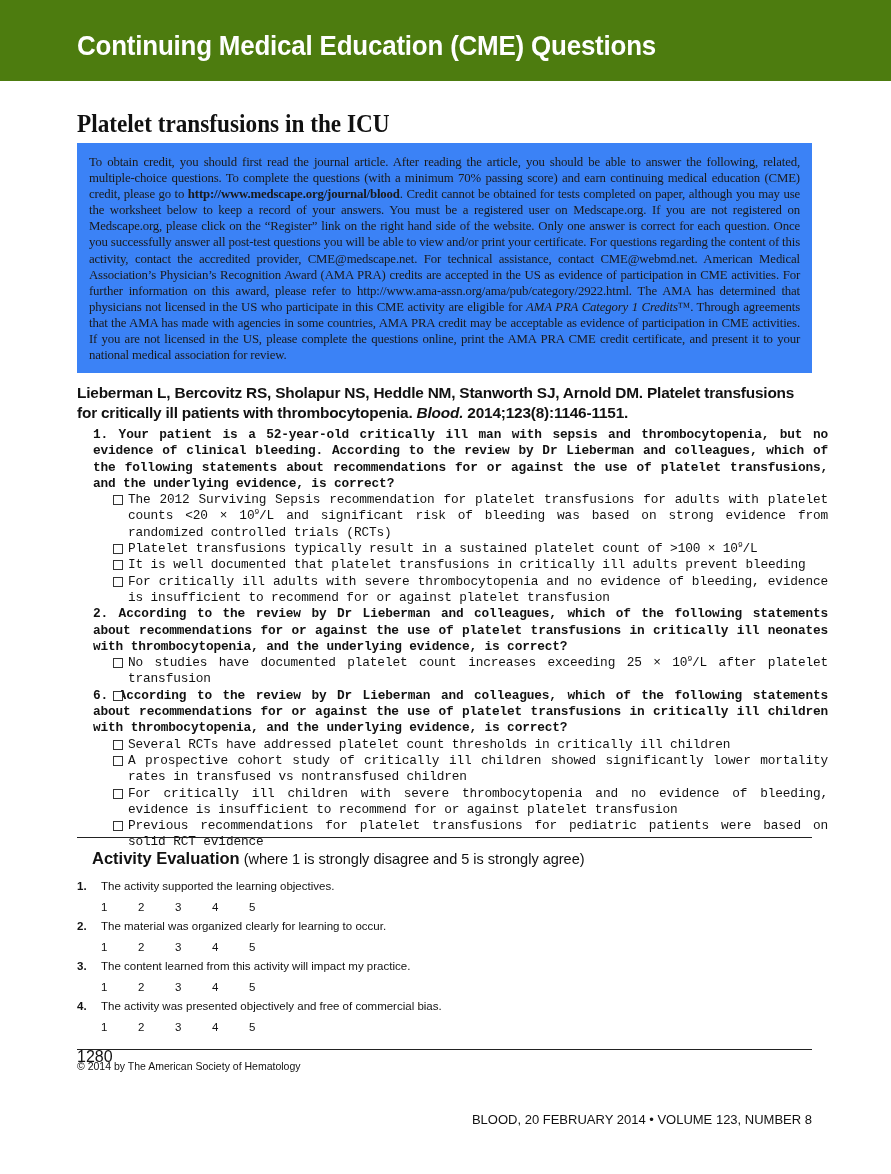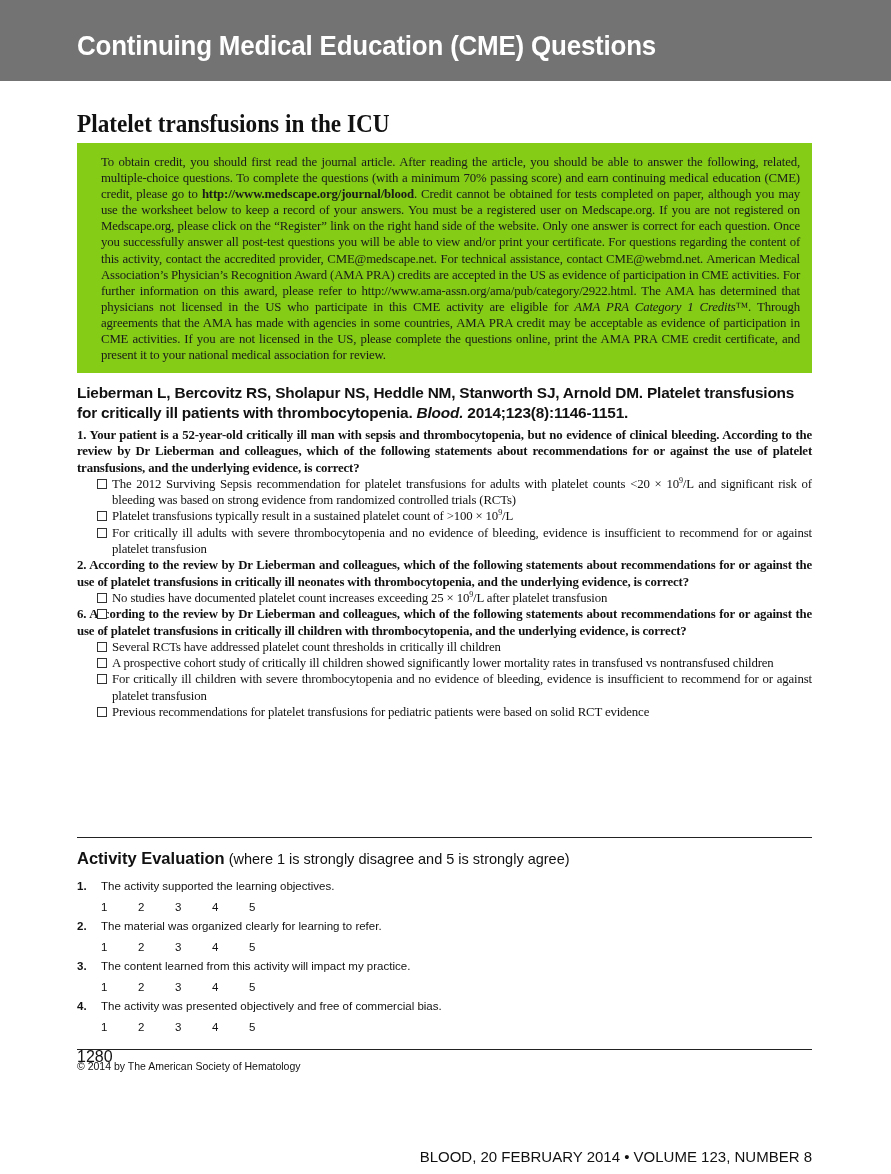--- a/index.html
+++ b/index.html
@@ -1,76 +1,76 @@
 <!DOCTYPE html>
 <html><head>
 <meta charset="utf-8">
 <style>
   * { box-sizing: border-box; margin: 0; padding: 0; }
   html, body { width: 891px; height: 1174px; background: #ffffff; overflow: hidden; }
   body { position: relative; font-family: "Liberation Serif", serif; color: #111; }
 
   .banner {
     position: absolute; left: 0; top: 0; width: 891px; height: 81px;
-    background: #737373;
+    background: #4d7c0f;
   }
   .banner-title {
     position: absolute; left: 77px; top: 31px;
     font-family: "Liberation Sans", sans-serif; font-weight: bold;
     font-size: 27px; color: #ffffff; letter-spacing: -0.2px;
     transform: scaleX(0.96); transform-origin: left top;
   }
 
   .page-title {
     position: absolute; left: 77px; top: 110px;
     font-family: "Liberation Serif", serif; font-weight: bold;
     font-size: 25px; color: #111;
     transform: scaleX(0.93); transform-origin: left top;
   }
 
   .info-box {
     position: absolute; left: 77px; top: 143px; width: 735px; height: 230px;
-    background: #84cc16;
-    padding: 11px 12px 0 24px;
+    background: #3b82f6;
+    padding: 11px 12px 0 12px;
   }
   .info-text {
     font-size: 12.8px; line-height: 16.1px; text-align: justify;
     color: #1a1a1a; letter-spacing: -0.15px;
   }
   .info-text b { font-weight: bold; }
   .info-text i { font-style: italic; }
 
   .citation {
     position: absolute; left: 77px; top: 383px; width: 740px;
     font-family: "Liberation Sans", sans-serif; font-weight: bold;
     font-size: 15.4px; line-height: 20px; color: #111;
     letter-spacing: -0.2px;
   }
   .citation i { font-style: italic; }
 
-  .questions { position: absolute; left: 77px; top: 427px; width: 735px; }
+  .questions { position: absolute; left: 93px; top: 427px; width: 735px; font-family: Liberation Mono, monospace; }
   .q-stem {
     font-weight: bold; font-size: 12.8px; line-height: 16.3px;
     text-align: justify; letter-spacing: -0.15px;
   }
   .opt {
     position: relative; padding-left: 35px;
     font-size: 12.8px; line-height: 16.3px; text-align: justify;
     letter-spacing: -0.15px;
   }
   .opt .box {
     position: absolute; left: 20px; top: 3px; width: 10px; height: 10px;
     border: 1px solid #333; background: #fff;
   }
   sup { font-size: 8px; line-height: 0; vertical-align: 5px; }
 
   .rule { position: absolute; left: 77px; width: 735px; height: 1px; background: #222; }
 
   .eval-title {
-    position: absolute; left: 77px; top: 849px;
+    position: absolute; left: 92px; top: 849px;
     font-family: "Liberation Sans", sans-serif; font-size: 16px; color: #111;
   }
   .eval-title .strong { font-weight: bold; font-size: 16.5px; }
   .eval-title .sub { font-weight: normal; font-size: 14.5px; }
 
   .eval-item {
     position: absolute; left: 77px;
     font-family: "Liberation Sans", sans-serif; font-size: 11.5px; color: #111;
   }
   .eval-item .num { position: absolute; left: 0; font-weight: bold; }
@@ -84,21 +84,21 @@
   .copyright {
     position: absolute; left: 77px; top: 1060px;
     font-family: "Liberation Sans", sans-serif; font-size: 10.5px; color: #111;
   }
   .footer-left {
     position: absolute; left: 77px; top: 1048px;
     font-family: Liberation Sans, sans-serif; font-size: 16px; color: #111;
   }
   .footer-right {
     position: absolute; right: 79px; top: 1112px;
-    font-family: "Liberation Sans", sans-serif; font-size: 15px; color: #111; margin-top: 36px;
+    font-family: "Liberation Sans", sans-serif; font-size: 13px; color: #111;
   }
 </style>
 </head>
 <body>
 
 <div class="banner">
   <div class="banner-title">Continuing Medical Education (CME) Questions</div>
 </div>
 
 <div class="page-title">Platelet transfusions in the ICU</div>
@@ -108,21 +108,21 @@
 </div>
 
 <div class="citation"><span>Lieberman L, Bercovitz RS, Sholapur NS, Heddle NM, Stanworth SJ, Arnold DM. Platelet transfusions for critically ill patients with thrombocytopenia. </span><i>Blood.</i><span> 2014;123(8):1146-1151.</span></div>
 
 <div class="questions">
 
   <div>
     <div class="q-stem">1. Your patient is a 52-year-old critically ill man with sepsis and thrombocytopenia, but no evidence of clinical bleeding. According to the review by Dr Lieberman and colleagues, which of the following statements about recommendations for or against the use of platelet transfusions, and the underlying evidence, is correct?</div>
     <div class="opt"><span class="box"></span><span>The 2012 Surviving Sepsis recommendation for platelet transfusions for adults with platelet counts &lt;20 × 10</span><sup>9</sup><span>/L and significant risk of bleeding was based on strong evidence from randomized controlled trials (RCTs)</span></div>
     <div class="opt"><span class="box"></span><span>Platelet transfusions typically result in a sustained platelet count of &gt;100 × 10</span><sup>9</sup><span>/L</span></div>
-    <div class="opt"><span class="box"></span></div>
+    <div class="opt"><span class="box"></span><span>It is well documented that platelet transfusions in critically ill adults prevent bleeding</span></div>
     <div class="opt"><span class="box"></span><span>For critically ill adults with severe thrombocytopenia and no evidence of bleeding, evidence is insufficient to recommend for or against platelet transfusion</span></div>
   </div>
 
   <div>
     <div class="q-stem">2. According to the review by Dr Lieberman and colleagues, which of the following statements about recommendations for or against the use of platelet transfusions in critically ill neonates with thrombocytopenia, and the underlying evidence, is correct?</div>
     <div class="opt"><span class="box"></span><span>No studies have documented platelet count increases exceeding 25 × 10</span><sup>9</sup><span>/L after platelet transfusion</span></div>
     <div class="opt"><span class="box"></span></div>
     <div class="opt"><span class="box"></span></div>
   </div>
 
@@ -146,21 +146,21 @@
 <div class="scale" style="top:901px;">
   <span style="left:0px;">1</span>
   <span style="left:37px;">2</span>
   <span style="left:74px;">3</span>
   <span style="left:111px;">4</span>
   <span style="left:148px;">5</span>
 </div>
 
 <div class="eval-item" style="top:920px;">
   <span class="num">2.</span>
-  <span class="txt">The material was organized clearly for learning to refer.</span>
+  <span class="txt">The material was organized clearly for learning to occur.</span>
 </div>
 <div class="scale" style="top:941px;">
   <span style="left:0px;">1</span>
   <span style="left:37px;">2</span>
   <span style="left:74px;">3</span>
   <span style="left:111px;">4</span>
   <span style="left:148px;">5</span>
 </div>
 
 <div class="eval-item" style="top:960px;">

